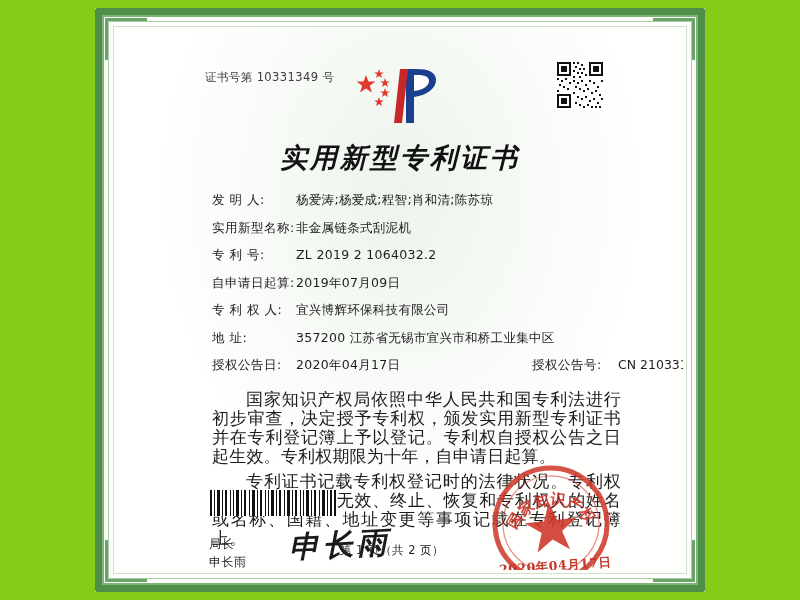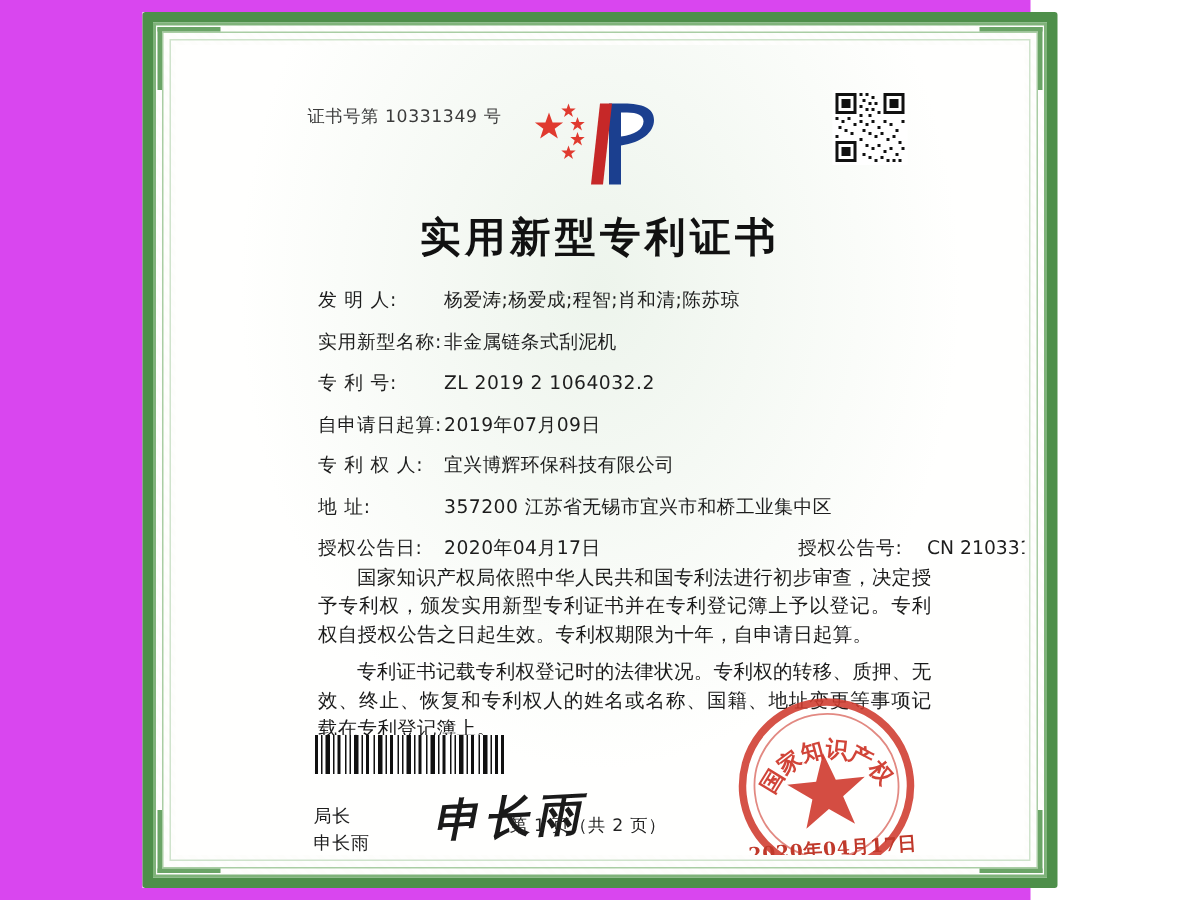--- a/index.html
+++ b/index.html
@@ -10,23 +10,23 @@
   body {
     width: 800px;
     height: 600px;
     overflow: hidden;
     font-family: "DejaVu Sans", "Liberation Sans", sans-serif;
   }
 
   
   .page {
     position: relative;
-    width: 687px;
+    width: 800px;
     height: 600px;
-    background: #d946ef;
+    background: #84cc16;
   }
   .cert {
     position: absolute;
     left: 95px;
     top: 8px;
     width: 610px;
     height: 584px;
     background: #fdfdfb;
     box-sizing: border-box;
   }
@@ -126,20 +126,21 @@
     position: absolute;
     left: 0;
     right: 0;
     top: 110px;
     text-align: center;
     font-family: "DejaVu Serif", "Liberation Serif", serif;
     font-size: 27px;
     font-weight: bold;
     letter-spacing: 3px;
     color: #111111;
+    font-style: italic;
   }
 
   
   .fields {
     position: absolute;
     left: 95px;
     top: 162px;
     right: 60px;
     font-size: 12.5px;
     color: #1d1d1d;
@@ -165,22 +166,22 @@
     width: 86px;
     flex: none;
     letter-spacing: 0.5px;
   }
 
   
   .body-text {
     position: absolute;
     left: 95px;
     right: 62px;
-    top: 346px;
-    font-size: 13px;
+    top: 360px;
+    font-size: 17px;
     line-height: 19px;
     color: #1b1b1b;
     text-align: justify;
     letter-spacing: 0.2px;
   }
   .body-text p { margin: 0 0 6px 0; text-indent: 2em; }
 
   
   .barcode {
     position: absolute;

